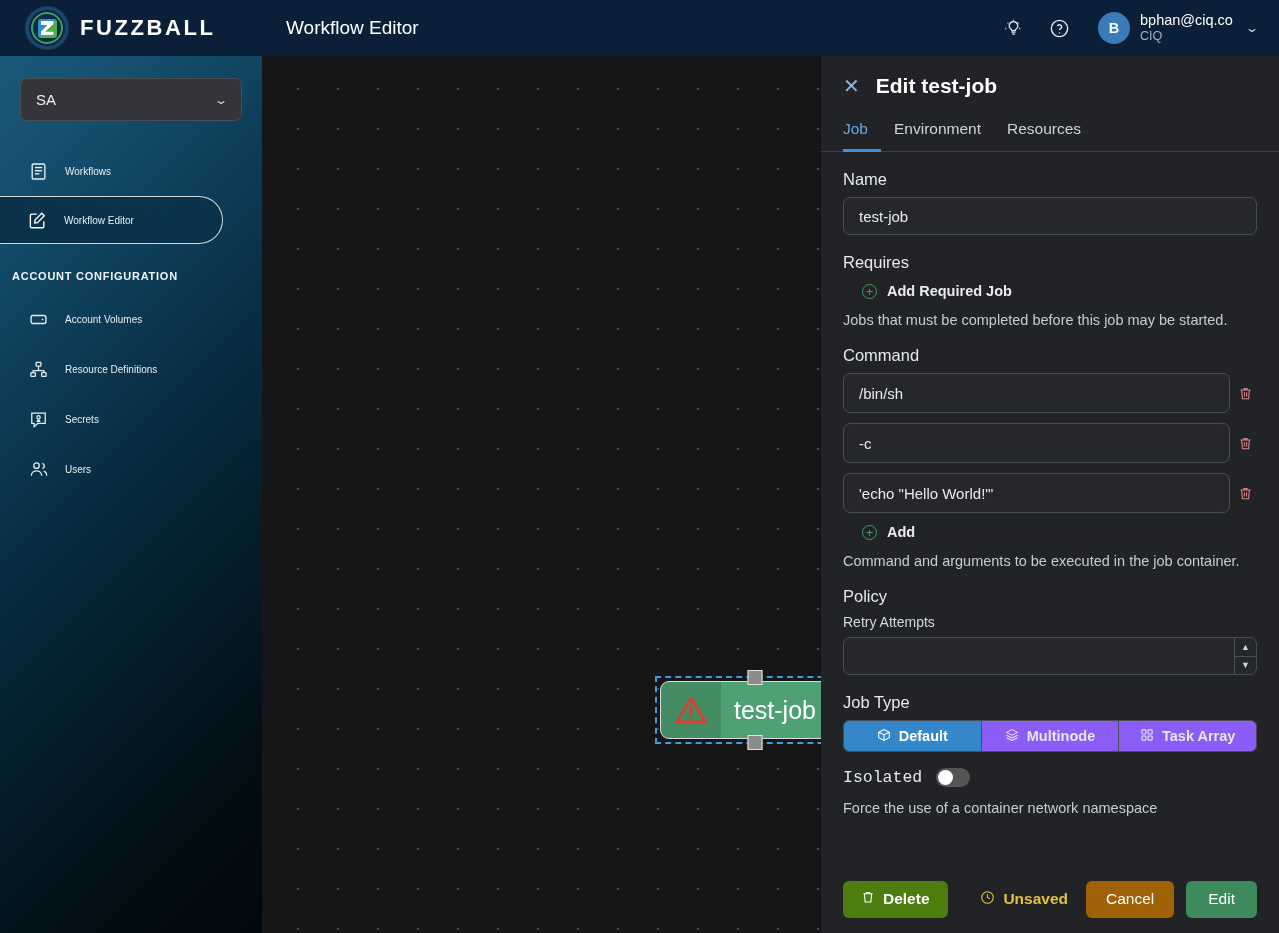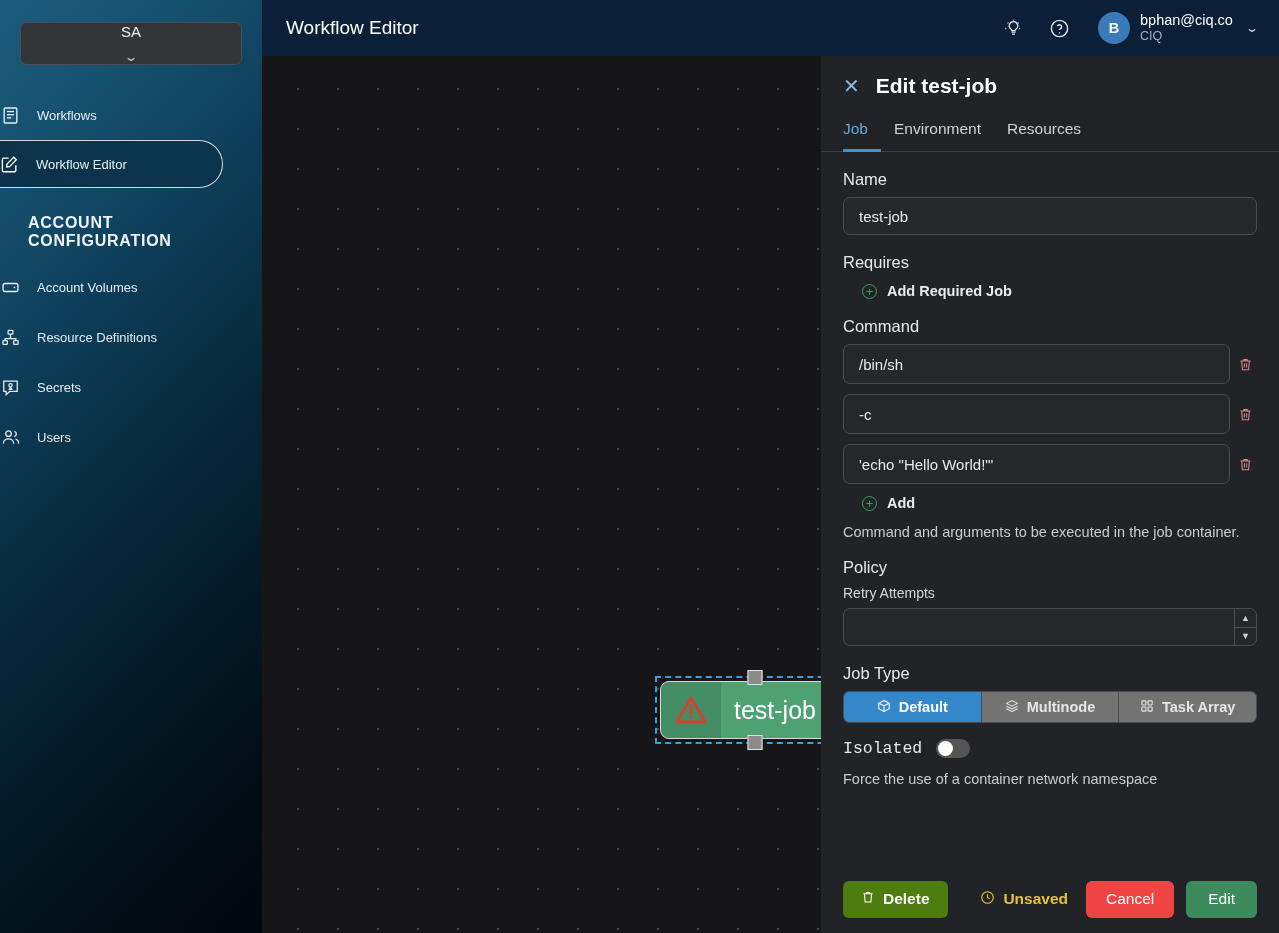--- a/index.html
+++ b/index.html
@@ -64,45 +64,44 @@
   }
 
   .sel-wrap { padding: 22px 20px 0 20px; position: relative; z-index: 2; }
   .sel {
     height: 43px; border-radius: 7px;
     background: #343539; border: 1px solid #4b4d52;
     display: flex; align-items: center; justify-content: space-between;
     padding: 0 15px;
     color: #f0f0f0; font-size: 15px;
     cursor: pointer;
-    flex-direction: column;
   }
   .sel .chev { font-size: 12px; color: #d2d2d2; transform: scaleX(1.45); }
 
   .nav { margin-top: 25px; position: relative; z-index: 2; }
   .nav-item {
     height: 50px; display: flex; align-items: center;
-    gap: 16px;
-    color: #e7eef3; font-size: 13px;
+    padding-left: 28px; gap: 16px;
+    color: #e7eef3; font-size: 10px;
     cursor: pointer; position: relative;
   }
   .nav-item.active {
     background: linear-gradient(90deg, rgba(7,40,60,0.75), rgba(8,45,66,0.55));
     border: 1px solid rgba(255,255,255,0.82);
     border-left: none;
     border-radius: 0 27px 27px 0;
     width: 224px; height: 48px;
     margin-left: -1px;
   }
   .nav-item .ic { width: 21px; height: 21px; flex: 0 0 21px; display:flex; align-items:center; justify-content:center; }
   .nav-item .ic svg { display:block; }
   .section-label {
-    color: #eef4f8; font-size: 16px; font-weight: 700;
+    color: #eef4f8; font-size: 11px; font-weight: 700;
     letter-spacing: 0.75px;
-    padding: 26px 0 12px 28px;
+    padding: 26px 0 12px 12px;
   }
 
   
   .main { flex: 1; display: flex; flex-direction: column; position: relative; }
   .topbar {
     height: 56px; flex: 0 0 56px; background: #0b2038;
     display: flex; align-items: center; padding: 0 22px 0 24px;
   }
   .topbar-title { color: #fff; font-size: 19px; font-weight: 400; }
   .topbar-right { margin-left: auto; display: flex; align-items: center; gap: 20px; }
@@ -233,21 +232,21 @@
     flex: 1; display: flex; align-items: center; justify-content: center;
     color: #cfd3d8; font-size: 9px; cursor: pointer;
   }
   .st-btn + .st-btn { border-top: 1px solid #4a4d53; }
 
   .seg { display: flex; border: 1px solid #4a4d53; border-radius: 6px; overflow: hidden; }
   .seg-btn {
     flex: 1; height: 30px;
     display: flex; align-items: center; justify-content: center; gap: 8px;
     color: #e4e7ea; font-size: 14.5px; font-weight: 700; cursor: pointer;
-    background: #737373;
+    background: #8b5cf6;
   }
   .seg-btn + .seg-btn { border-left: 1px solid #4a4d53; }
   .seg-btn.active { background: #3488c9; color: #fff; }
 
   .toggle-row { display: flex; align-items: center; gap: 14px; margin-top: 16px; }
   .toggle-row .lbl { color: #e7e9ec; font-size: 16.5px; font-family: Liberation Mono, monospace; }
   .switch {
     width: 34px; height: 19px; border-radius: 11px; background: #555;
     display: flex; align-items: center; padding: 2px; cursor: pointer;
   }
@@ -259,35 +258,43 @@
     gap: 12px;
   }
   .btn {
     height: 37px; border-radius: 6px; border: none;
     display: flex; align-items: center; justify-content: center; gap: 8px;
     font-size: 15.5px; font-weight: 700; cursor: pointer;
     font-family: "Liberation Sans", sans-serif;
     padding: 0 18px; color: #fff;
   }
   .btn.delete { background: #4d7c0f; }
-  .btn.cancel { background: #ef4444; font-weight: 400; padding: 0 20px; }
+  .btn.cancel { background: #a16207; font-weight: 400; padding: 0 20px; }
   .btn.save { background: #3d8a5c; font-weight: 400; padding: 0 22px; }
   .unsaved {
     margin-left: auto; display: flex; align-items: center; gap: 8px;
     color: #e3c33c; font-size: 15.5px; font-weight: 700;
     margin-right: 6px;
   }
 </style>
 </head>
 <body>
 
 <div class="app">
 
   <aside class="sidebar">
 
+    <div class="brand">
+      <div class="logo-badge">
+        <div class="logo-inner">
+            <div class="logo-sq"></div>
+          </div>
+      </div>
+      <div class="brand-name">FUZZBALL</div>
+    </div>
 
     <div class="sel-wrap">
       <div class="sel">
         <span>SA</span>
         <span class="chev">⌄</span>
       </div>
     </div>
 
     <nav class="nav">
 
@@ -454,20 +461,21 @@
       <div class="panel-body">
 
         <div class="fld-label">Name</div>
         <div class="input">test-job</div>
 
         <div class="fld-label">Requires</div>
         <div class="add-link">
           <span class="circ-plus">+</span>
           <span>Add Required Job</span>
         </div>
+        <div class="hint">Jobs that must be completed before this job may be started.</div>
 
         <div class="fld-label">Command</div>
 
         <div class="cmd-row">
           <div class="input">/bin/sh</div>
           <span class="trash-btn">
             <svg width="15" height="17" viewBox="0 0 24 24" fill="none" stroke="#d98b8b" stroke-width="1.7">
               <path d="M4 6.4h16M9.4 6.4V4.2h5.2v2.2"></path>
               <path d="M5.9 6.4 7 20.4h10L18.1 6.4"></path>
               <path d="M10.2 10v6.6M13.8 10v6.6"></path>

